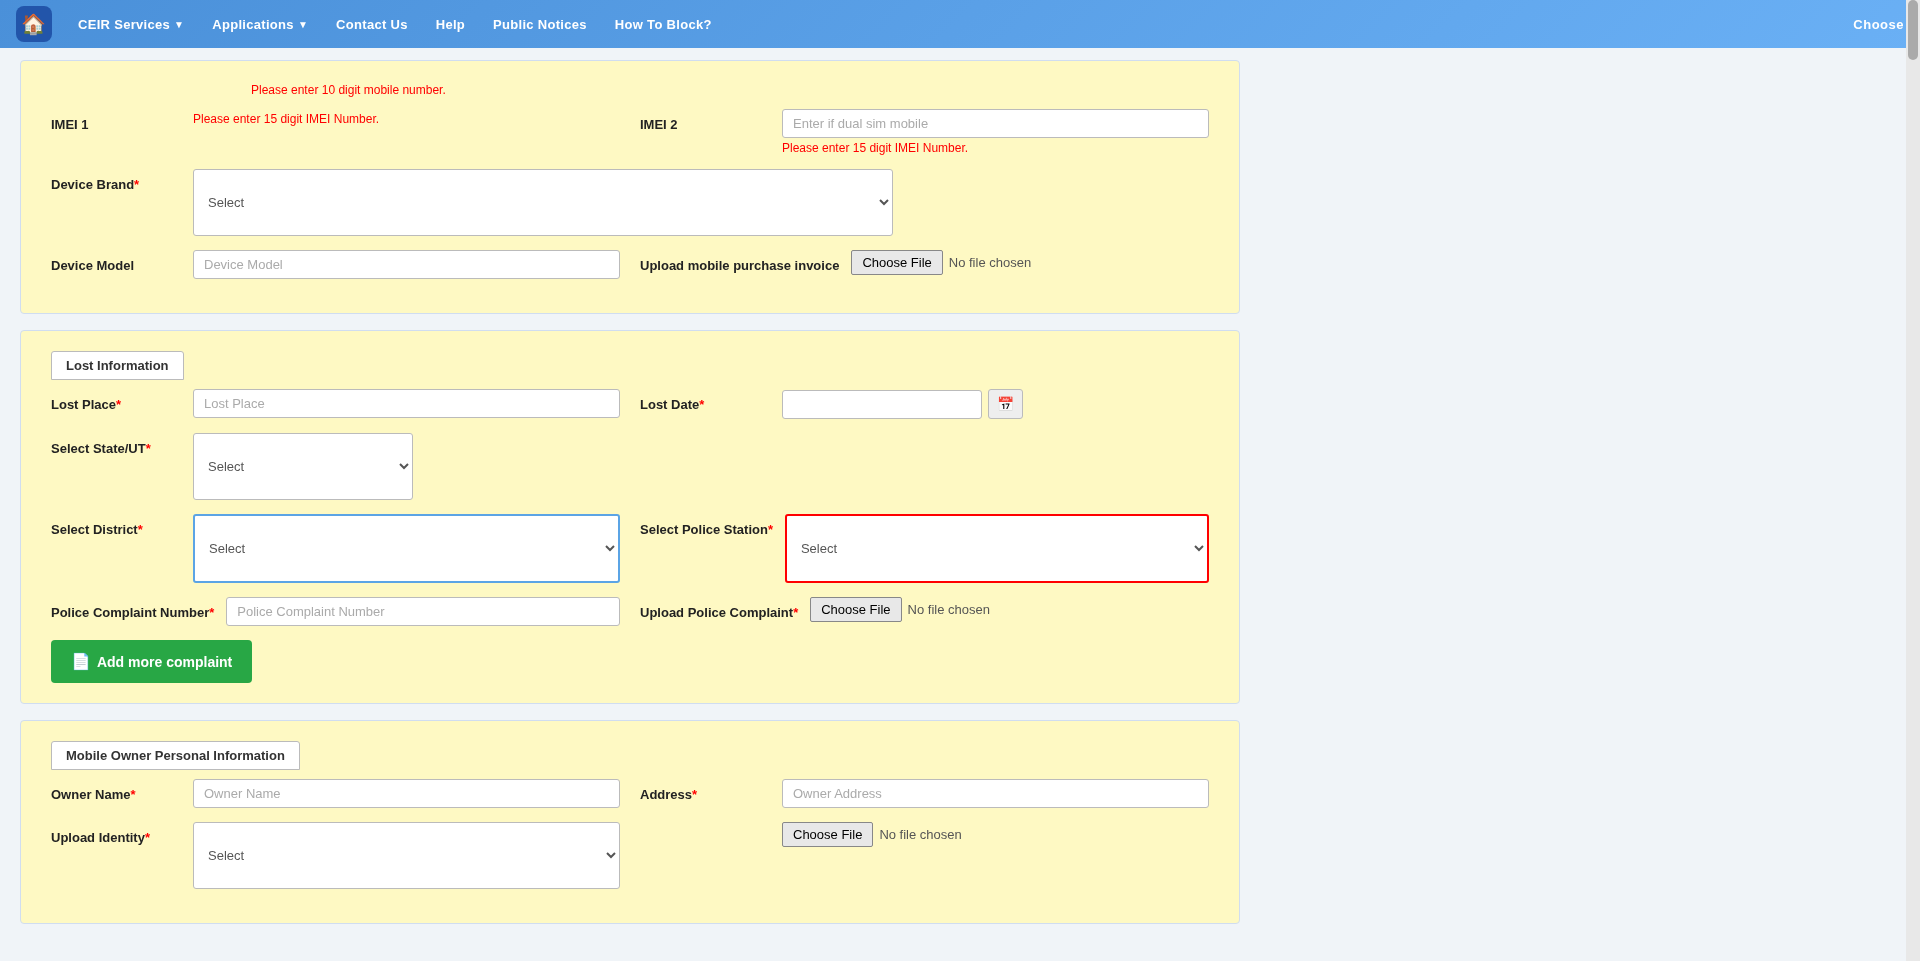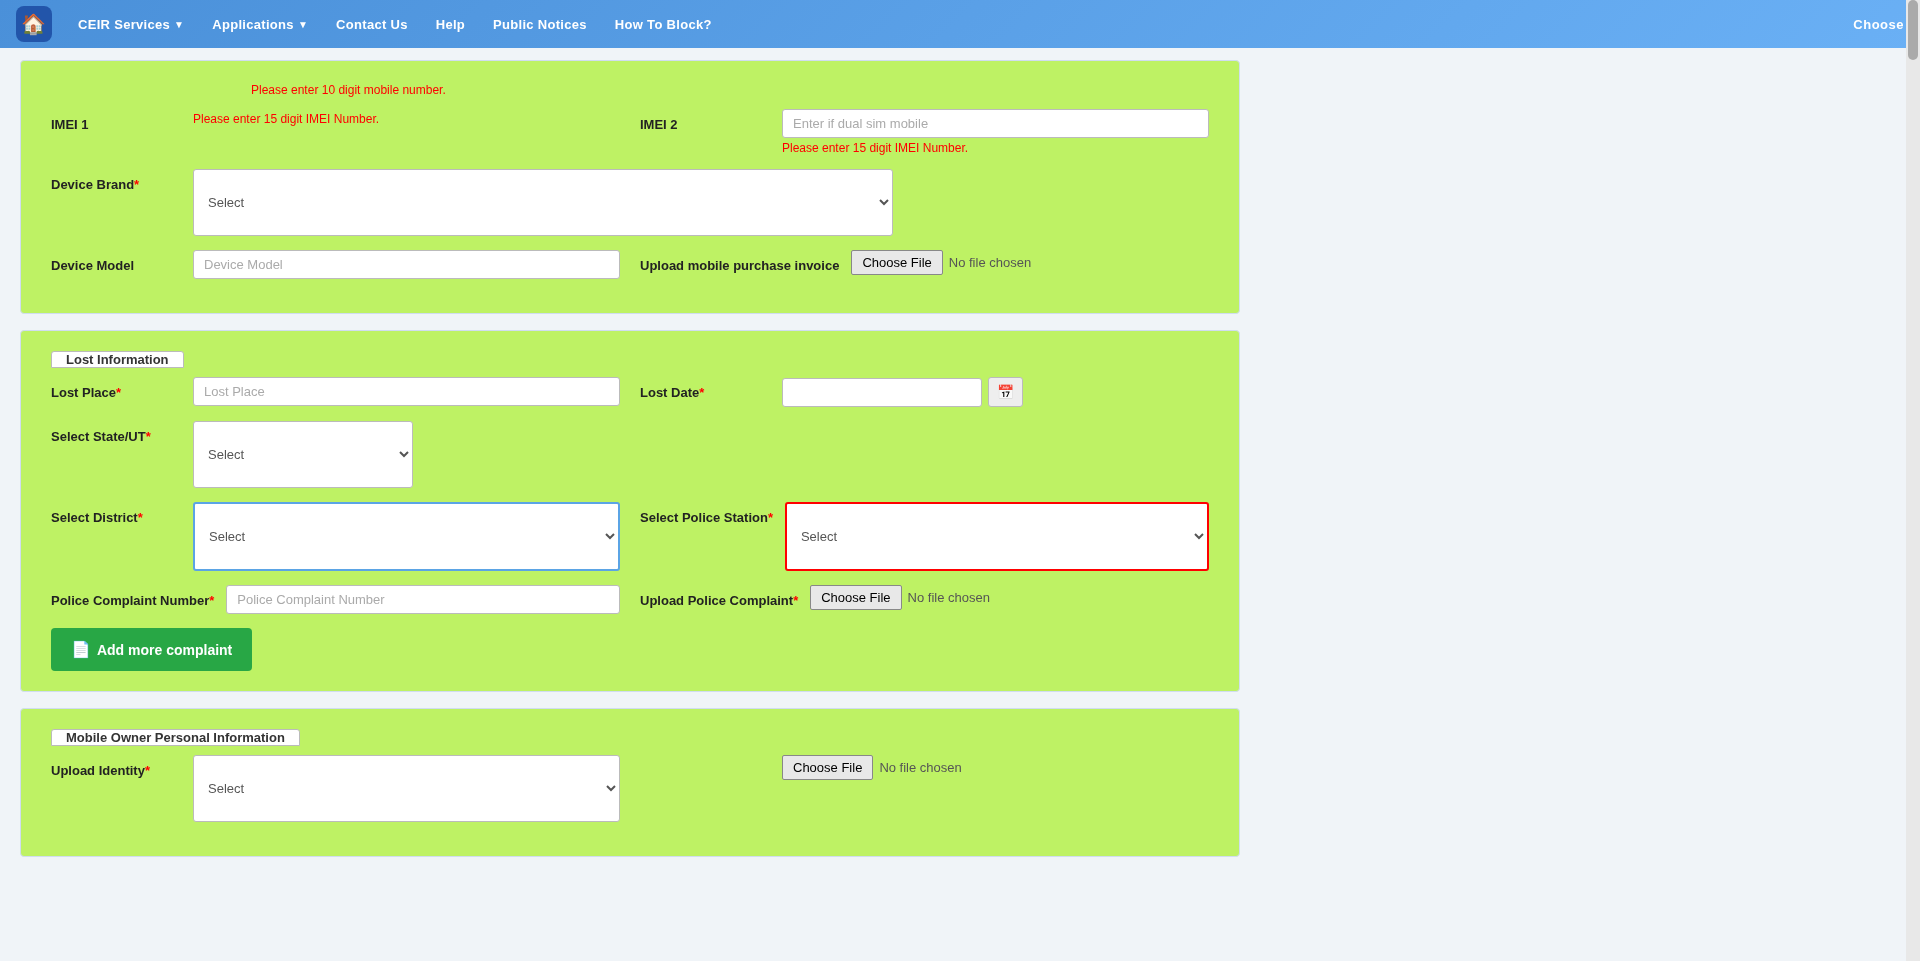--- a/index.html
+++ b/index.html
@@ -37,21 +37,21 @@
     .scrollbar-thumb {
       position: absolute; right: 2px; top: 0; width: 10px; height: 60px;
       background: #aaa; border-radius: 5px;
     }
 
     
     .main-content { padding: 12px 20px 20px 20px; max-width: 1260px; }
 
     
     .section-card {
-      background: #bef264; border: 1px solid #d0ddf0; border-radius: 4px;
+      background: #fef9c3; border: 1px solid #d0ddf0; border-radius: 4px;
       padding: 20px 30px; margin-bottom: 16px;
     }
 
     .form-input {
       border: 1px solid #bbb; border-radius: 3px; padding: 6px 10px;
       font-size: 13px; background: white; color: #555; width: 100%;
       outline: none;
     }
     .form-input::placeholder { color: #aaa; }
 
@@ -69,21 +69,21 @@
     .file-input-group { display: flex; align-items: center; gap: 6px; text-align: center; }
     .file-btn {
       border: 1px solid #888; background: #e8e8e8; padding: 4px 10px;
       font-size: 13px; cursor: pointer; border-radius: 2px; white-space: nowrap;
     }
     .file-label { font-size: 13px; color: #555; }
 
     
     .section-tab {
       display: inline-block; border: 1px solid #bbb; background: white;
-      padding: 0 14px; font-size: 13px; font-weight: 600; color: #333;
+      padding: 6px 14px; font-size: 13px; font-weight: 600; color: #333;
       border-radius: 3px 3px 0 0; margin-bottom: -1px; position: relative; z-index: 1;
     }
 
     
     .btn-add-more {
       background: #28a745; color: white; border: none; border-radius: 4px;
       padding: 12px 20px; font-size: 14px; font-weight: 700; cursor: pointer;
       display: flex; align-items: center; gap: 6px;
     }
     .btn-add-more .icon { font-size: 16px; }
@@ -287,20 +287,38 @@
       </button>
     </div>
   </div>
 
   <div class="section-card">
     <div class="section-tab">Mobile Owner Personal Information</div>
 
     <div style="height:10px"></div>
 
     
+    <div class="row-2col">
+      <div class="lhs">
+        <div class="lhs-label">
+          <span>Owner Name</span><span style="color:red">*</span>
+        </div>
+        <div class="lhs-field">
+          <input type="text" class="form-input" placeholder="Owner Name" style="">
+        </div>
+      </div>
+      <div class="rhs">
+        <div class="rhs-label">
+          <span>Address</span><span style="color:red">*</span>
+        </div>
+        <div class="rhs-field">
+          <input type="text" class="form-input" placeholder="Owner Address" style="">
+        </div>
+      </div>
+    </div>
 
     
     <div class="row-2col">
       <div class="lhs">
         <div class="lhs-label">
           <span>Upload Identity</span><span style="color:red">*</span>
         </div>
         <div class="lhs-field">
           <select class="form-select">
             <option>Select</option>

